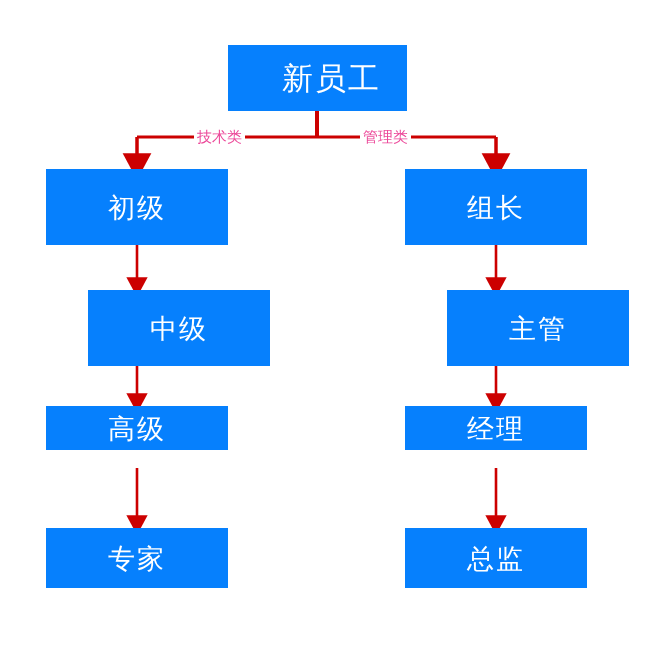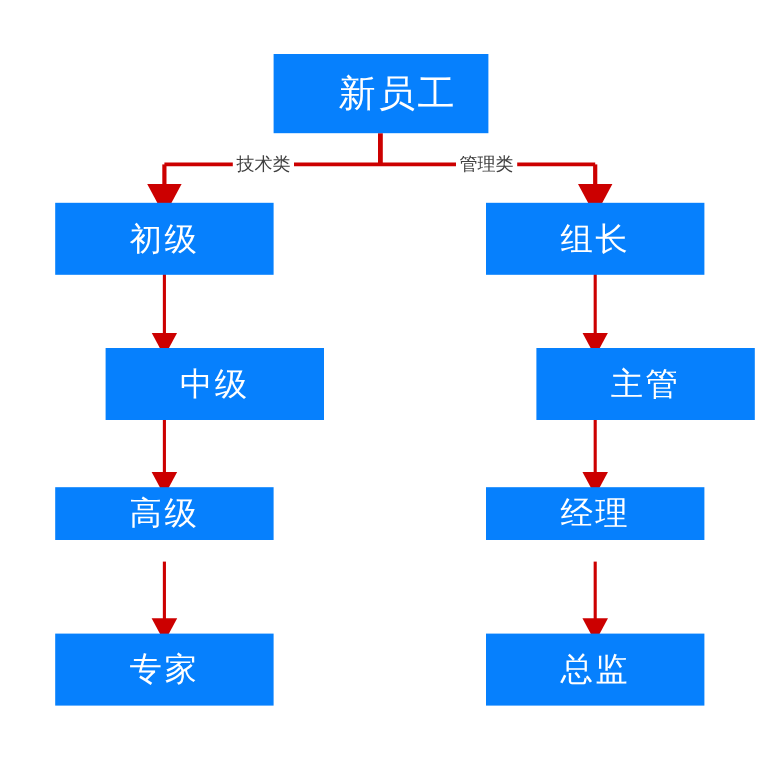--- a/index.html
+++ b/index.html
@@ -52,50 +52,50 @@
     left: 228px;
     top: 45px;
     width: 179px;
     height: 66px;
     font-size: 31px;
     padding-left: 28px;
   }
 
   .node-branch {
     width: 182px;
-    height: 60px;
+    height: 76px;
     font-size: 27px;
   }
 
   .col-left  { left: 46px; }
   .col-right { left: 405px; }
 
   .row-1 { top: 169px; }
   .row-2 { top: 290px; margin-left: 42px; }
   .row-3 { top: 406px; height: 44px; }
   .row-4 { top: 528px; height: 60px; }
 
   
   .edge-label {
     position: absolute;
     z-index: 3;
-    color: #404040;
+    color: #ec4899;
     font-size: 15px;
     line-height: 1;
     background: #ffffff;
     padding: 0 3px;
     white-space: nowrap;
     user-select: none;
   }
   .label-tech {
     left: 194px;
     top: 130px;
   }
   .label-mgmt {
-    left: 380px;
+    left: 360px;
     top: 130px;
   }
 </style>
 </head>
 <body>
 
 <div id="canvas">
 
   <svg id="connectors" viewBox="0 0 648 650" width="648" height="650">
     <defs>

